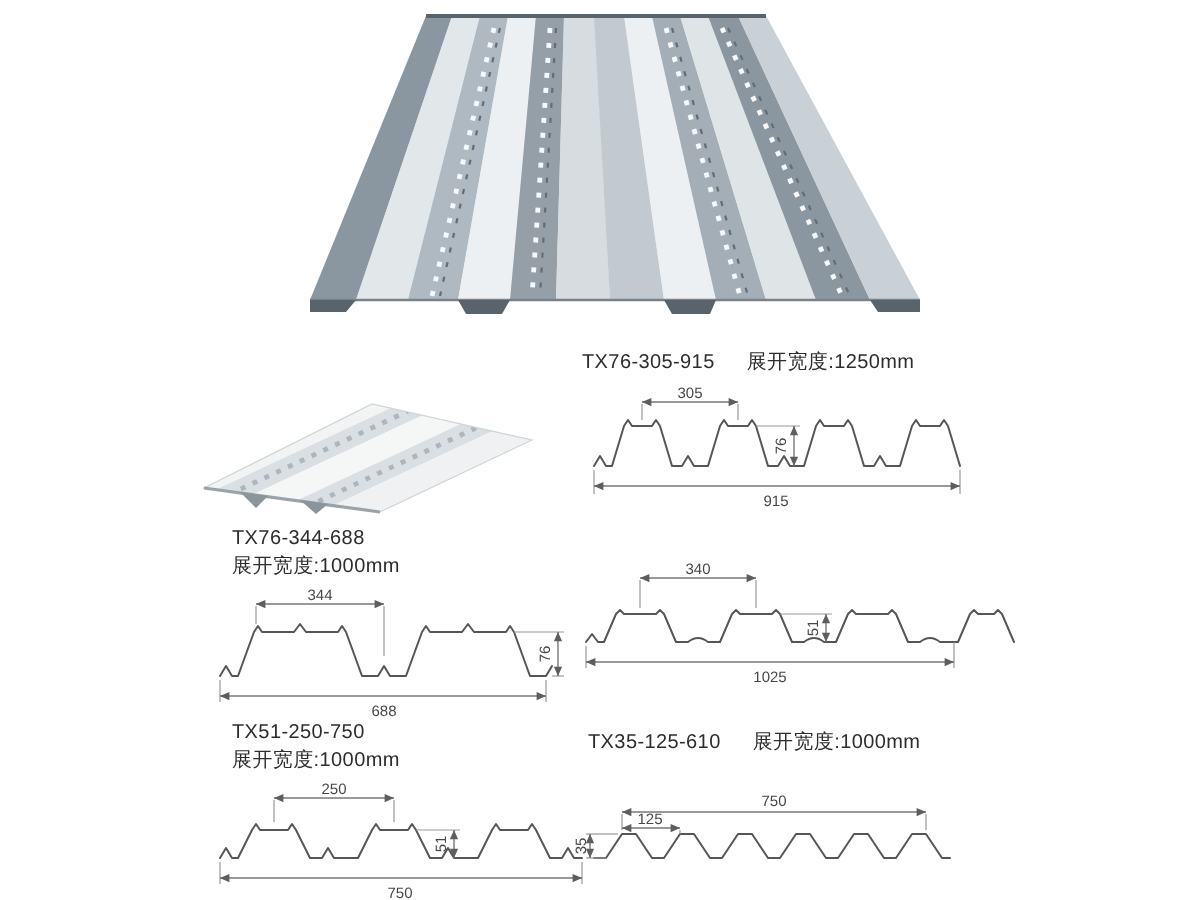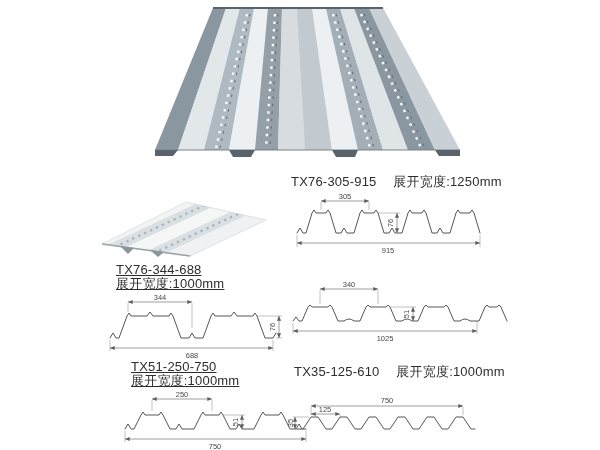--- a/index.html
+++ b/index.html
@@ -1,23 +1,23 @@
 <!DOCTYPE html>
 <html><head>
 <meta charset="utf-8">
 <style>
   html,body{margin:0;padding:0;background:#fff;}
   .screen{position:relative;width:600px;height:450px;background:#fff;overflow:hidden;
           font-family:"Liberation Sans","DejaVu Sans",sans-serif;}
   .photo{position:absolute;}
   .photo svg{display:block;width:100%;height:100%;}
   figure.diag{position:absolute;margin:0;}
-  .cap{font-size:13px;color:#2d2d2d;line-height:13.5px;white-space:nowrap;letter-spacing:.2px;}
+  .cap{font-size:10px;color:#2d2d2d;line-height:13.5px;white-space:nowrap;letter-spacing:.2px;}
   .cap .model{margin-right:13px;}
-  .cap.stacked span{display:block;margin-right:0;text-decoration:underline;}
+  .cap.stacked span{display:block;margin-right:0;}
   .prof{fill:none;stroke:#565656;stroke-width:1;stroke-linejoin:round;stroke-linecap:round;}
   .dim{stroke:#777;stroke-width:.7;}
   .ext{stroke:#999;stroke-width:.6;}
   .dimt{font-size:7.5px;fill:#474747;}
   .diag svg{display:block;}
 </style>
 </head>
 <body>
 
 <svg width="0" height="0" style="position:absolute" aria-hidden="true">
@@ -156,21 +156,21 @@
       <line class="ext" x1="103" y1="30" x2="129" y2="30"></line>
       <line class="dim" x1="126" y1="30" x2="126" y2="44" marker-start="url(#arr)" marker-end="url(#arr)"></line>
       <text class="dimt" x="120" y="39" text-anchor="middle" transform="rotate(-90 120 37)">51</text>
       <line class="ext" x1="6" y1="46" x2="6" y2="57"></line>
         <line class="ext" x1="190" y1="44" x2="190" y2="57"></line>
       <line class="dim" x1="6" y1="54" x2="190" y2="54" marker-start="url(#arr)" marker-end="url(#arr)"></line>
       <text class="dimt" x="98" y="64" text-anchor="middle">1025</text>
     </svg>
   </figure>
 
-  <figure class="diag" style="left:119px;top:360px">
+  <figure class="diag" style="left:104px;top:360px">
     <div class="cap stacked" style="padding-left:12px">
       <span class="model">TX51-250-750</span>
       <span class="unfold">展开宽度:1000mm</span>
     </div>
     <svg width="195" height="62" viewBox="0 0 195 62" style="margin-top:2px">
       <path class="prof" d="M6,40 l3,-5 l3,5 h3 l7,-14 l2,-3 l2,3 h14 l2,-3 l2,3 l7,14 h6 l3,-5 l3,5 h12
                              l7,-14 l2,-3 l2,3 h14 l2,-3 l2,3 l7,14 h6 l3,-5 l3,5 h12
                              l7,-14 l2,-3 l2,3 h14 l2,-3 l2,3 l7,14 h6 l3,-5 l3,5 h4"></path>
       <line class="ext" x1="33" y1="11" x2="33" y2="22"></line>
         <line class="ext" x1="93" y1="11" x2="93" y2="22"></line>

